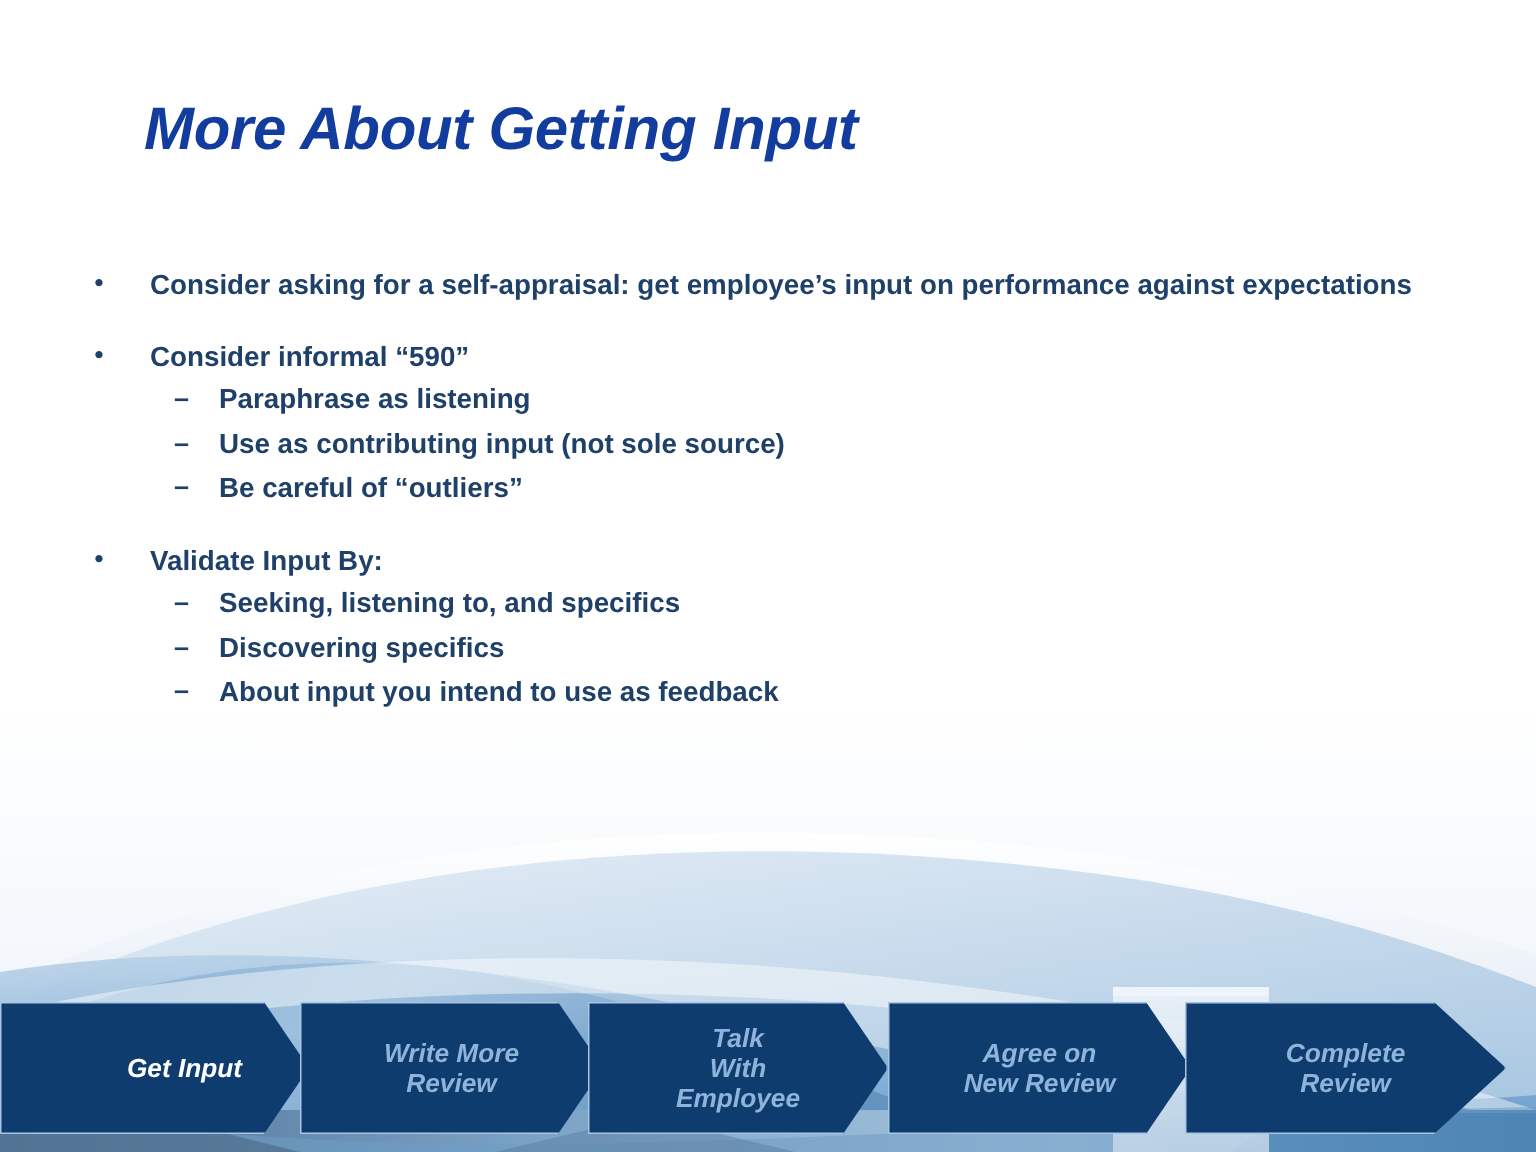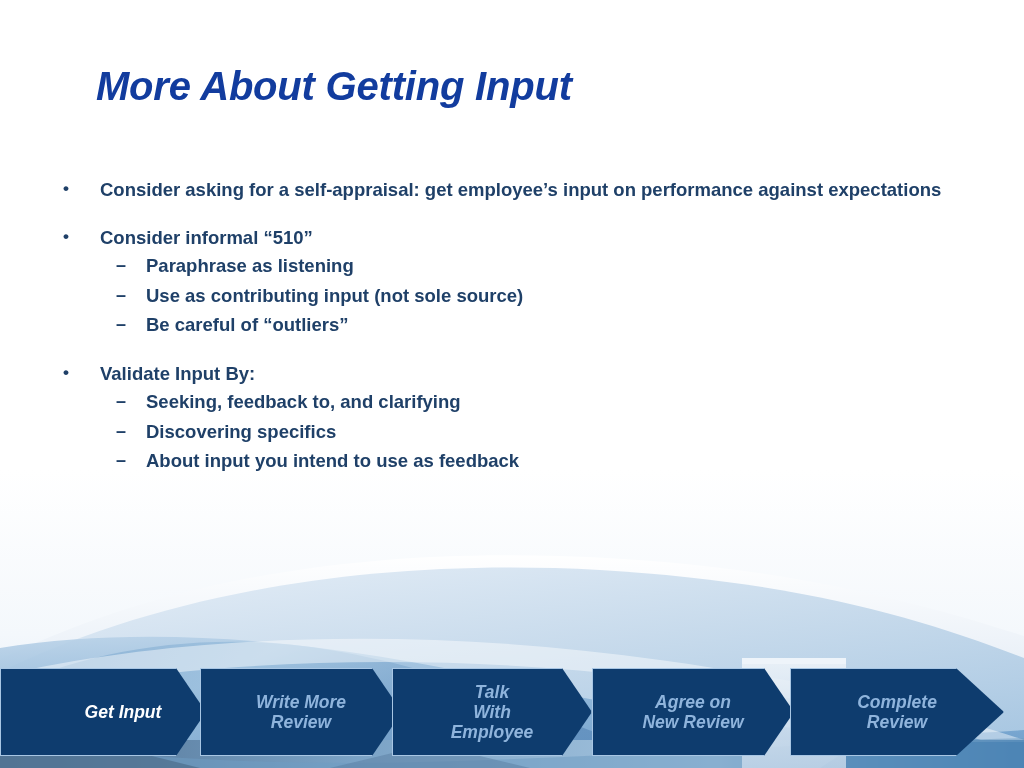--- a/index.html
+++ b/index.html
@@ -202,21 +202,21 @@
         <span class="marker">•</span>
         <span class="text">Consider asking for a self-appraisal: get employee’s input on performance against expectations</span>
       </div>
     </div>
 
     <div class="gap"></div>
 
     <div class="bullet-group">
       <div class="lvl1">
         <span class="marker">•</span>
-        <span class="text">Consider informal “510”</span>
+        <span class="text">Consider informal “590”</span>
       </div>
       <div class="lvl2">
         <span class="marker">–</span>
         <span class="text">Paraphrase as listening</span>
       </div>
       <div class="lvl2">
         <span class="marker">–</span>
         <span class="text">Use as contributing input (not sole source)</span>
       </div>
       <div class="lvl2">
@@ -227,21 +227,21 @@
 
     <div class="gap"></div>
 
     <div class="bullet-group">
       <div class="lvl1">
         <span class="marker">•</span>
         <span class="text">Validate Input By:</span>
       </div>
       <div class="lvl2">
         <span class="marker">–</span>
-        <span class="text">Seeking, feedback to, and clarifying</span>
+        <span class="text">Seeking, listening to, and specifics</span>
       </div>
       <div class="lvl2">
         <span class="marker">–</span>
         <span class="text">Discovering specifics</span>
       </div>
       <div class="lvl2">
         <span class="marker">–</span>
         <span class="text">About input you intend to use as feedback</span>
       </div>
     </div>

